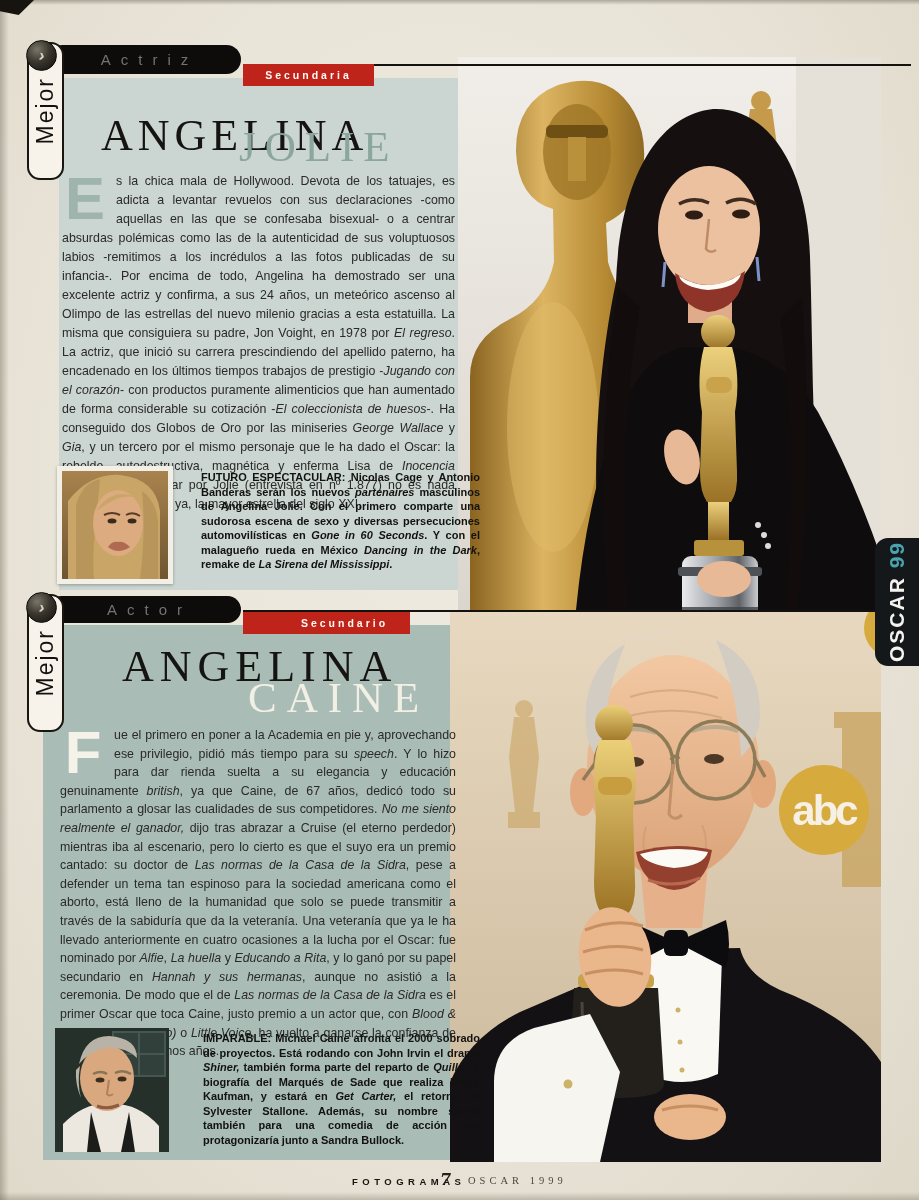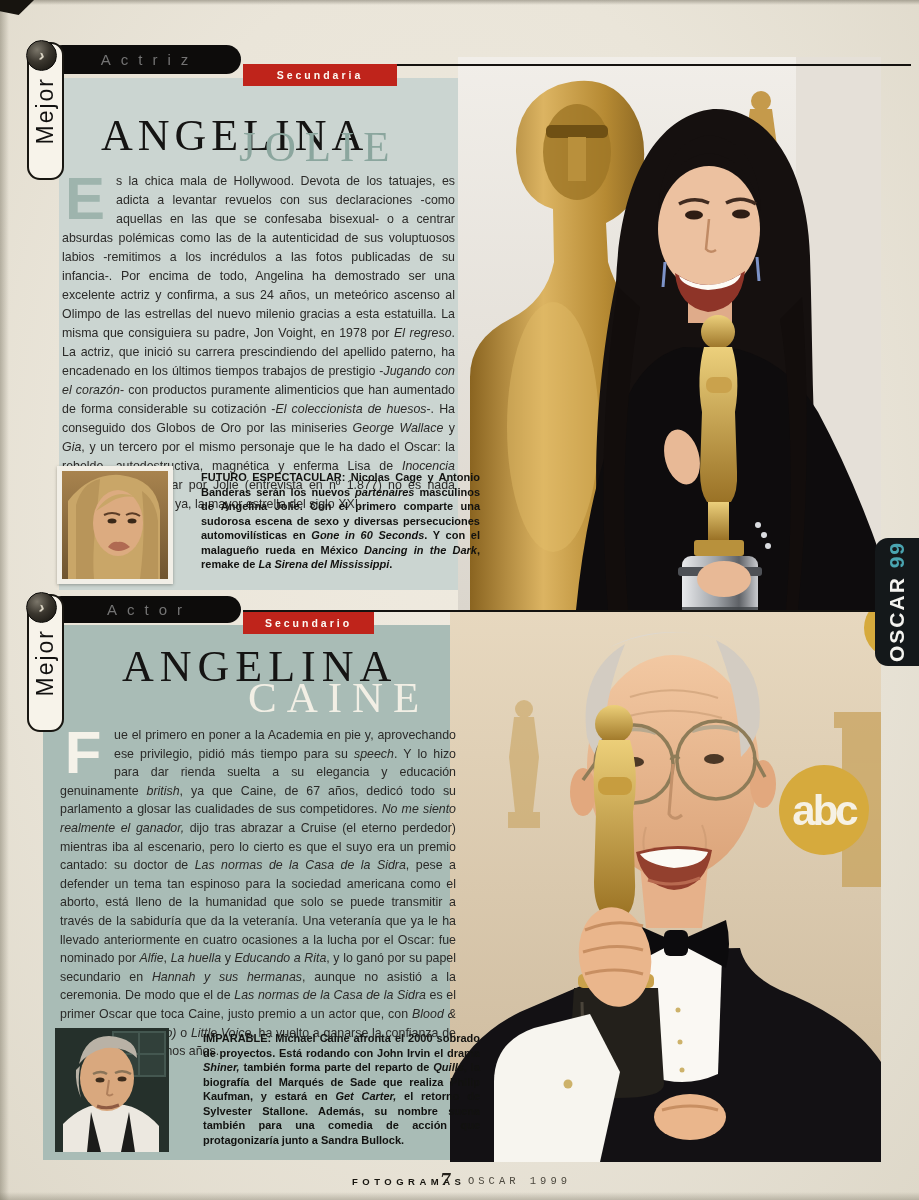--- a/index.html
+++ b/index.html
@@ -49,21 +49,21 @@
   .photo{display:block;}
   
   .oscar-tab{width:44px;height:128px;background:#14181a;border-radius:13px 0 0 13px;
     display:flex;align-items:center;justify-content:center;}
   .oscar-tab-label{writing-mode:vertical-rl;transform:rotate(180deg);font-size:21px;font-weight:700;letter-spacing:2px;white-space:nowrap;}
   .oscar-word{color:#f4f3ef;}
   .oscar-year{color:#4aa4b0;}
   
   .footer-mag{font-size:9.5px;font-weight:700;letter-spacing:4.5px;color:#17150f;}
   .footer-seven{font-family:"DejaVu Serif", serif;font-size:16px;font-weight:700;font-style:italic;color:#23201a;}
-  .footer-issue{font-family:Liberation Mono, monospace;font-size:10.5px;letter-spacing:4px;color:#4c483e;}
+  .footer-issue{font-family:Liberation Serif, serif;font-size:10.5px;letter-spacing:4px;color:#4c483e;}
   .watermark-band{background:#ffffff;display:flex;align-items:center;justify-content:center;}
   .watermark-text{font-size:22px;color:#0b0b0b;letter-spacing:0;white-space:nowrap;}
 </style>
 </head>
 <body>
 
 <div class="page">
 
   <div class="abs edge-left"></div>
   <div class="abs edge-top"></div>
@@ -142,21 +142,21 @@
       <circle cx="300" cy="468" r="3"></circle>
         <circle cx="306" cy="478" r="3"></circle>
         <circle cx="310" cy="489" r="3"></circle>
     </g>
   </svg>
 
   <div class="abs sec-rule" style="left:243px;top:64px;width:668px;"></div>
   <div class="abs pill" style="left:48px;top:45px;width:193px;height:29px;">
     <span class="pill-label">Actriz</span>
   </div>
-  <div class="abs redbar" style="left:243px;top:64px;width:154px;height:22px;">
+  <div class="abs redbar" style="left:243px;top:64px;width:131px;height:22px;">
     <span class="red-label">Secundaria</span>
   </div>
   <div class="abs mejor-tab" style="left:27px;top:42px;">
     <span class="mejor-label">Mejor</span>
   </div>
   <div class="abs tab-circle" style="left:26px;top:40px;">
     <span class="tab-chevron">›</span>
   </div>
 
   <div class="abs title-serif t-dark" style="left:101px;top:90px;font-size:44px;letter-spacing:5px;margin-top:20px;">ANGELINA</div>
@@ -272,21 +272,21 @@
       <circle cx="118" cy="472" r="4.5" fill="#cdb26a"></circle>
       <ellipse cx="240" cy="505" rx="36" ry="23" fill="#eab68c"></ellipse>
       <path d="M212,498 q28,-8 56,0" stroke="#c88f62" stroke-width="3" fill="none"></path>
     </g>
   </svg>
 
   <div class="abs sec-rule" style="left:243px;top:610px;width:676px;"></div>
   <div class="abs pill" style="left:48px;top:596px;width:193px;height:27px;">
     <span class="pill-label">Actor</span>
   </div>
-  <div class="abs redbar" style="left:243px;top:612px;width:131px;height:22px;">
+  <div class="abs redbar" style="left:243px;top:612px;width:131px;height:22px;padding-left:36px;">
     <span class="red-label">Secundario</span>
   </div>
   <div class="abs mejor-tab" style="left:27px;top:594px;">
     <span class="mejor-label">Mejor</span>
   </div>
   <div class="abs tab-circle" style="left:26px;top:592px;">
     <span class="tab-chevron">›</span>
   </div>
 
   <div class="abs title-serif t-dark" style="left:122px;top:641px;font-size:44px;letter-spacing:6px;">ANGELINA</div>

